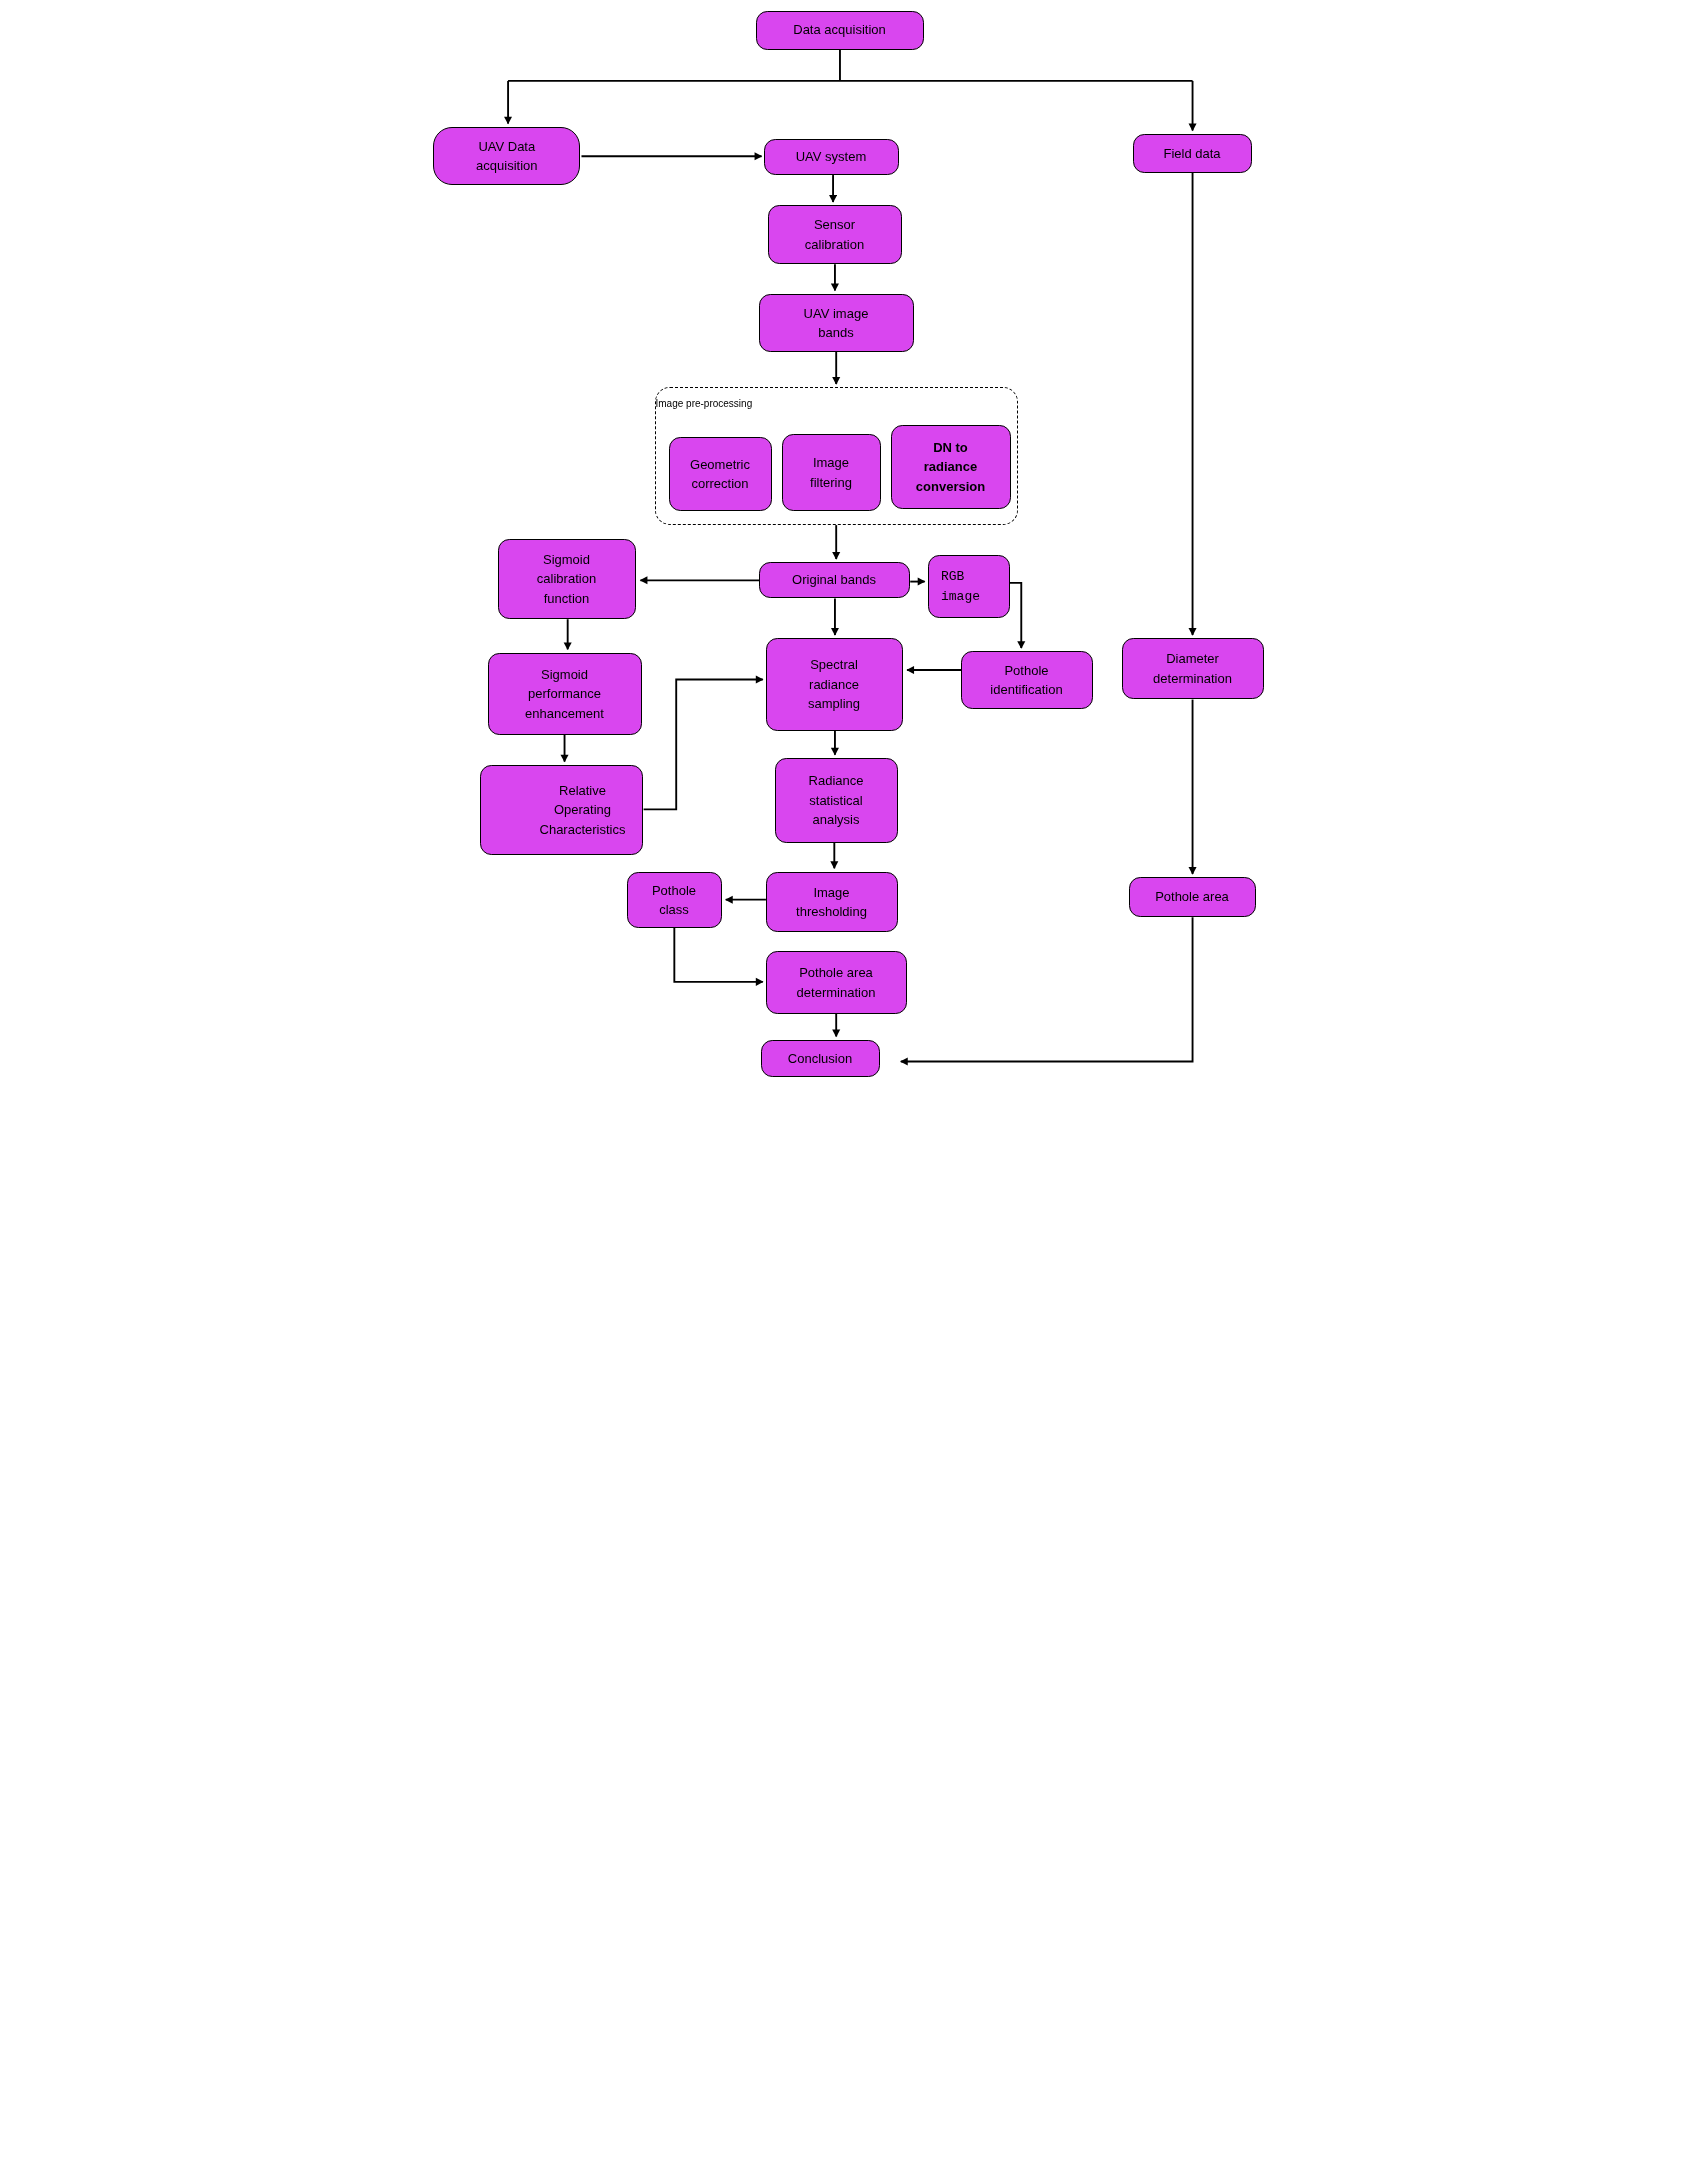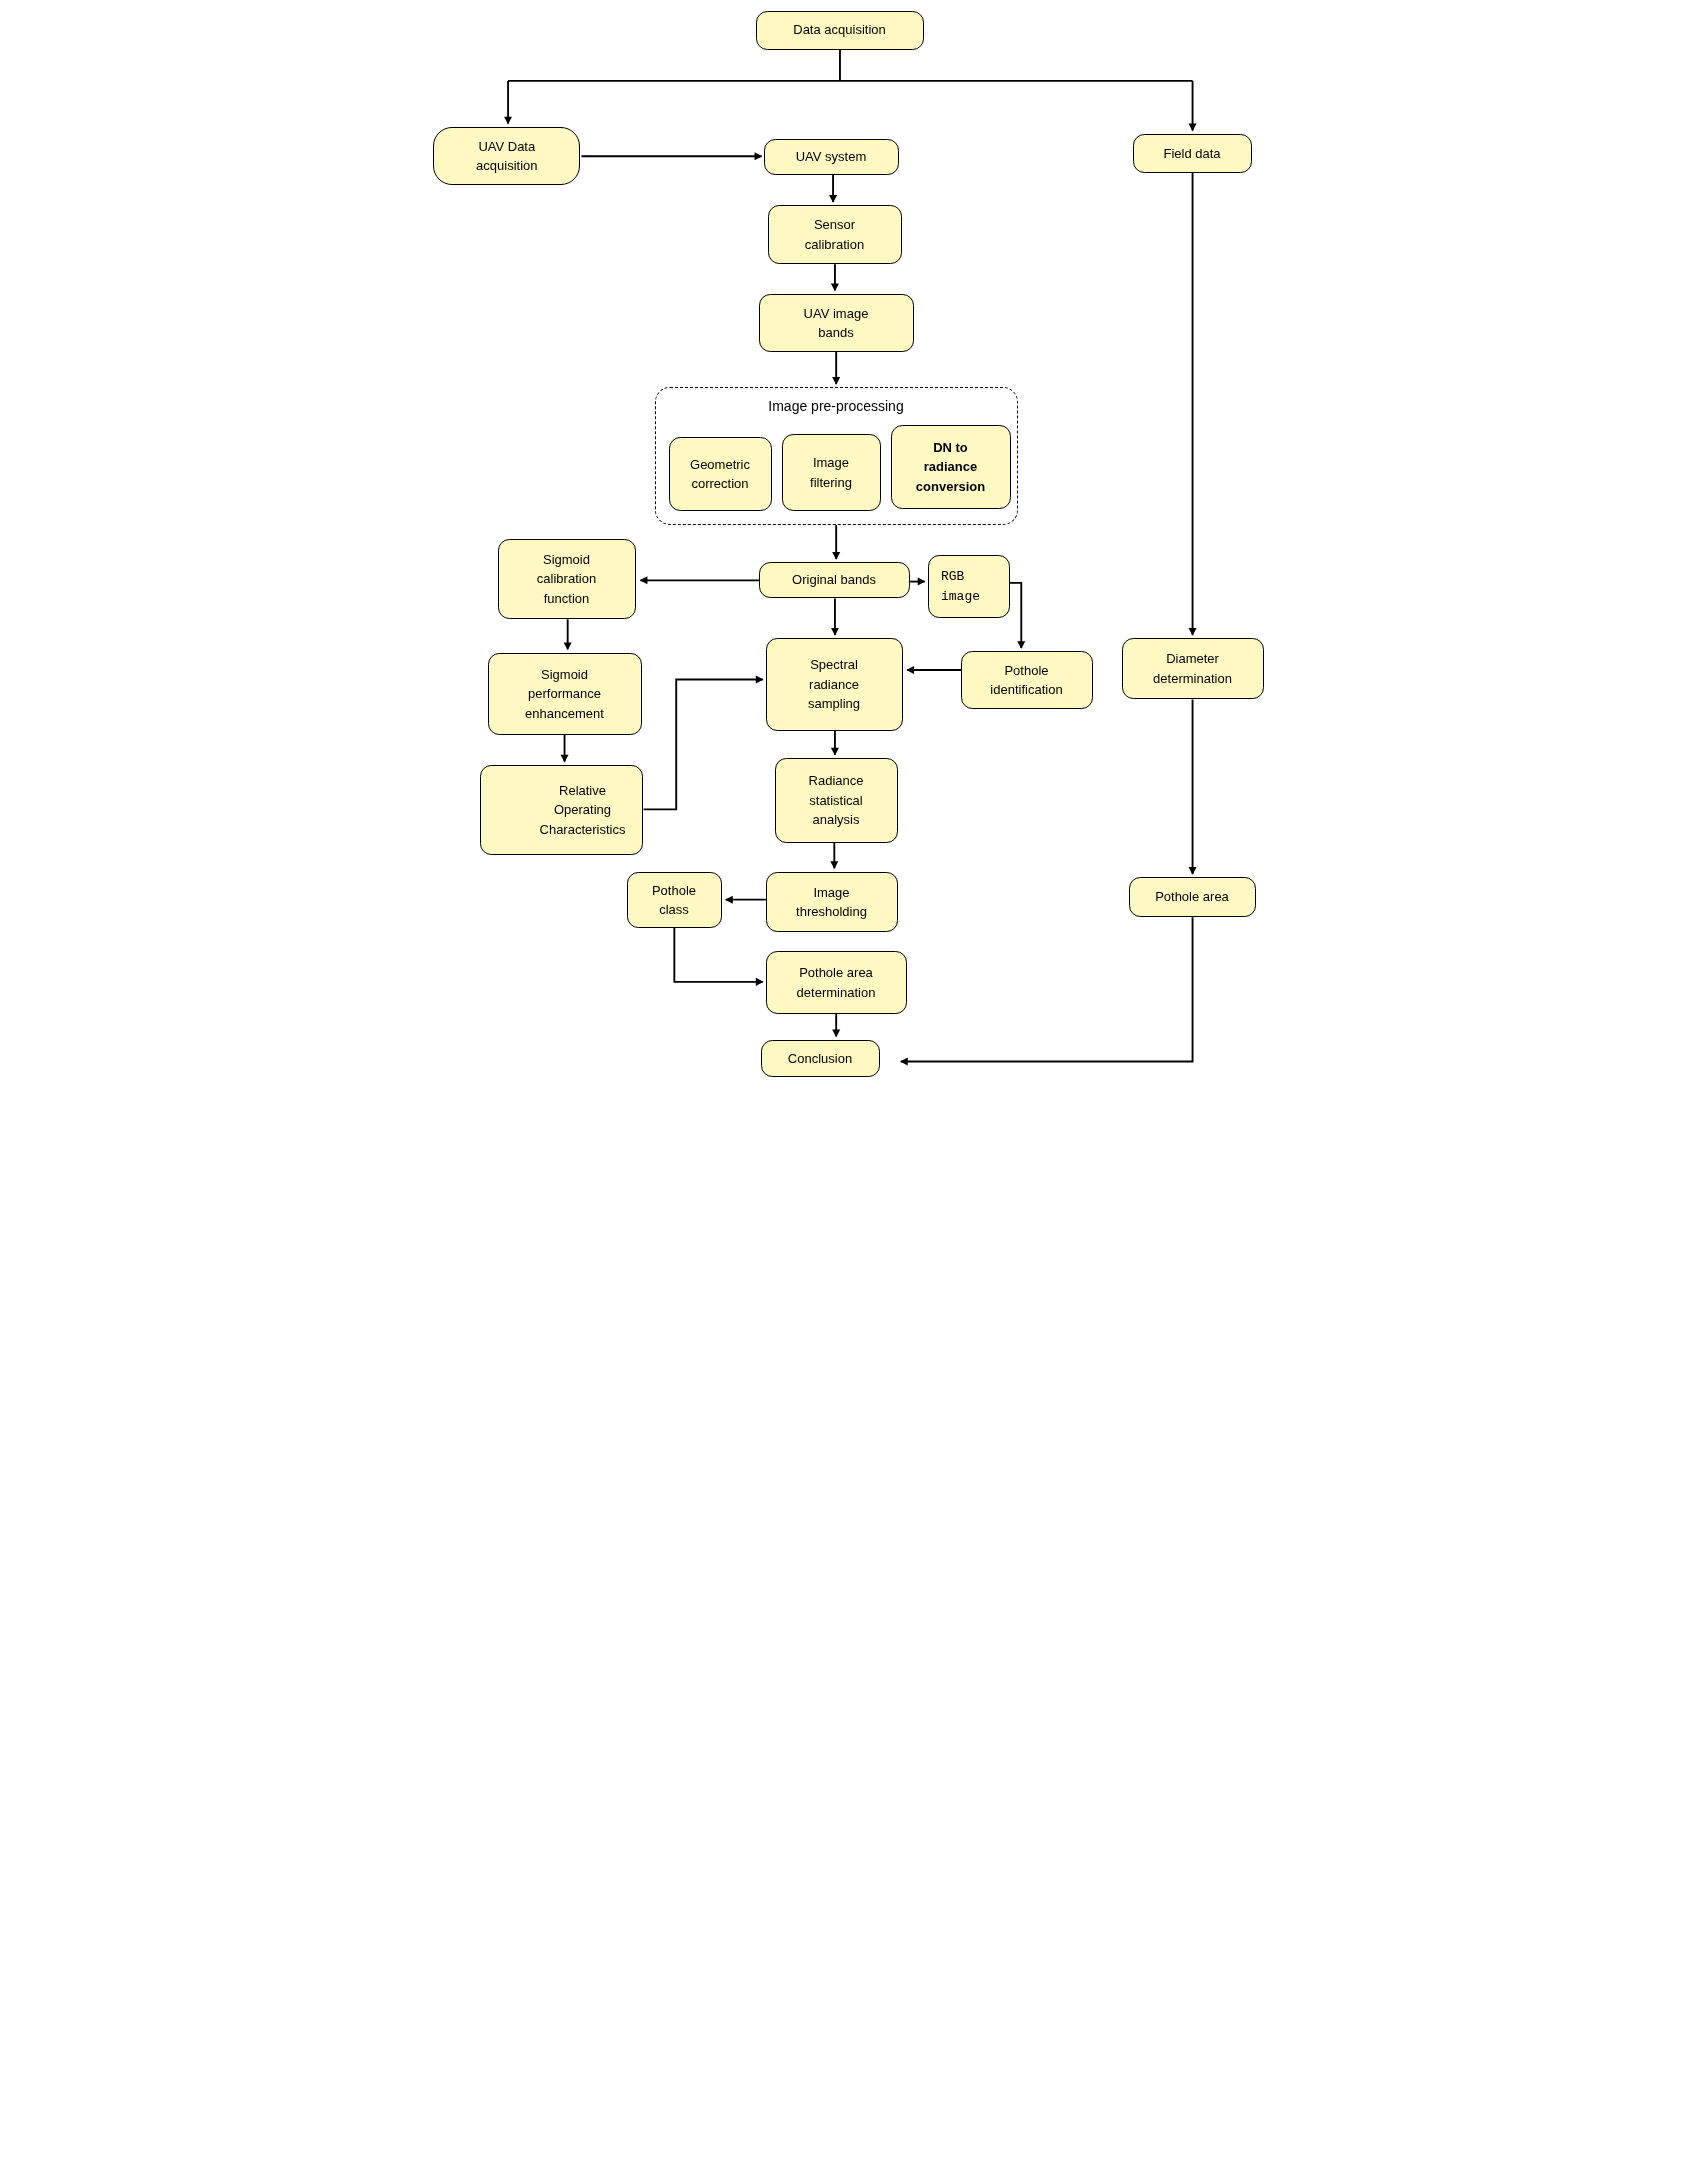--- a/index.html
+++ b/index.html
@@ -28,21 +28,21 @@
     pointer-events: none;
   }
   path.edge {
     fill: none;
     stroke: #000000;
     stroke-width: 3px;
   }
   .node {
     position: absolute;
     box-sizing: border-box;
-    background: #fef9c3;
+    background: #d946ef;
     border: 1.9px solid #000000;
     border-radius: 11.3px;
     display: flex;
     align-items: center;
     justify-content: center;
     text-align: center;
     font-size: 13px;
     line-height: 1.5;
     white-space: pre-line;
     padding: 1.3px 5px;
@@ -58,22 +58,22 @@
     border-radius: 15px;
     background: transparent;
     align-items: flex-start;
     padding: 0;
   }
   .pp-title {
     position: absolute;
     left: 0;
     top: 7.5px;
     width: 100%;
-    text-align: center;
-    font-size: 14px;
+    text-align: left;
+    font-size: 10px;
     white-space: pre-line;
   }
 </style>
 </head>
 <body>
 
 <div class="page">
   <div class="canvas">
 
     <svg class="edges" viewBox="0 0 1354 1731">

